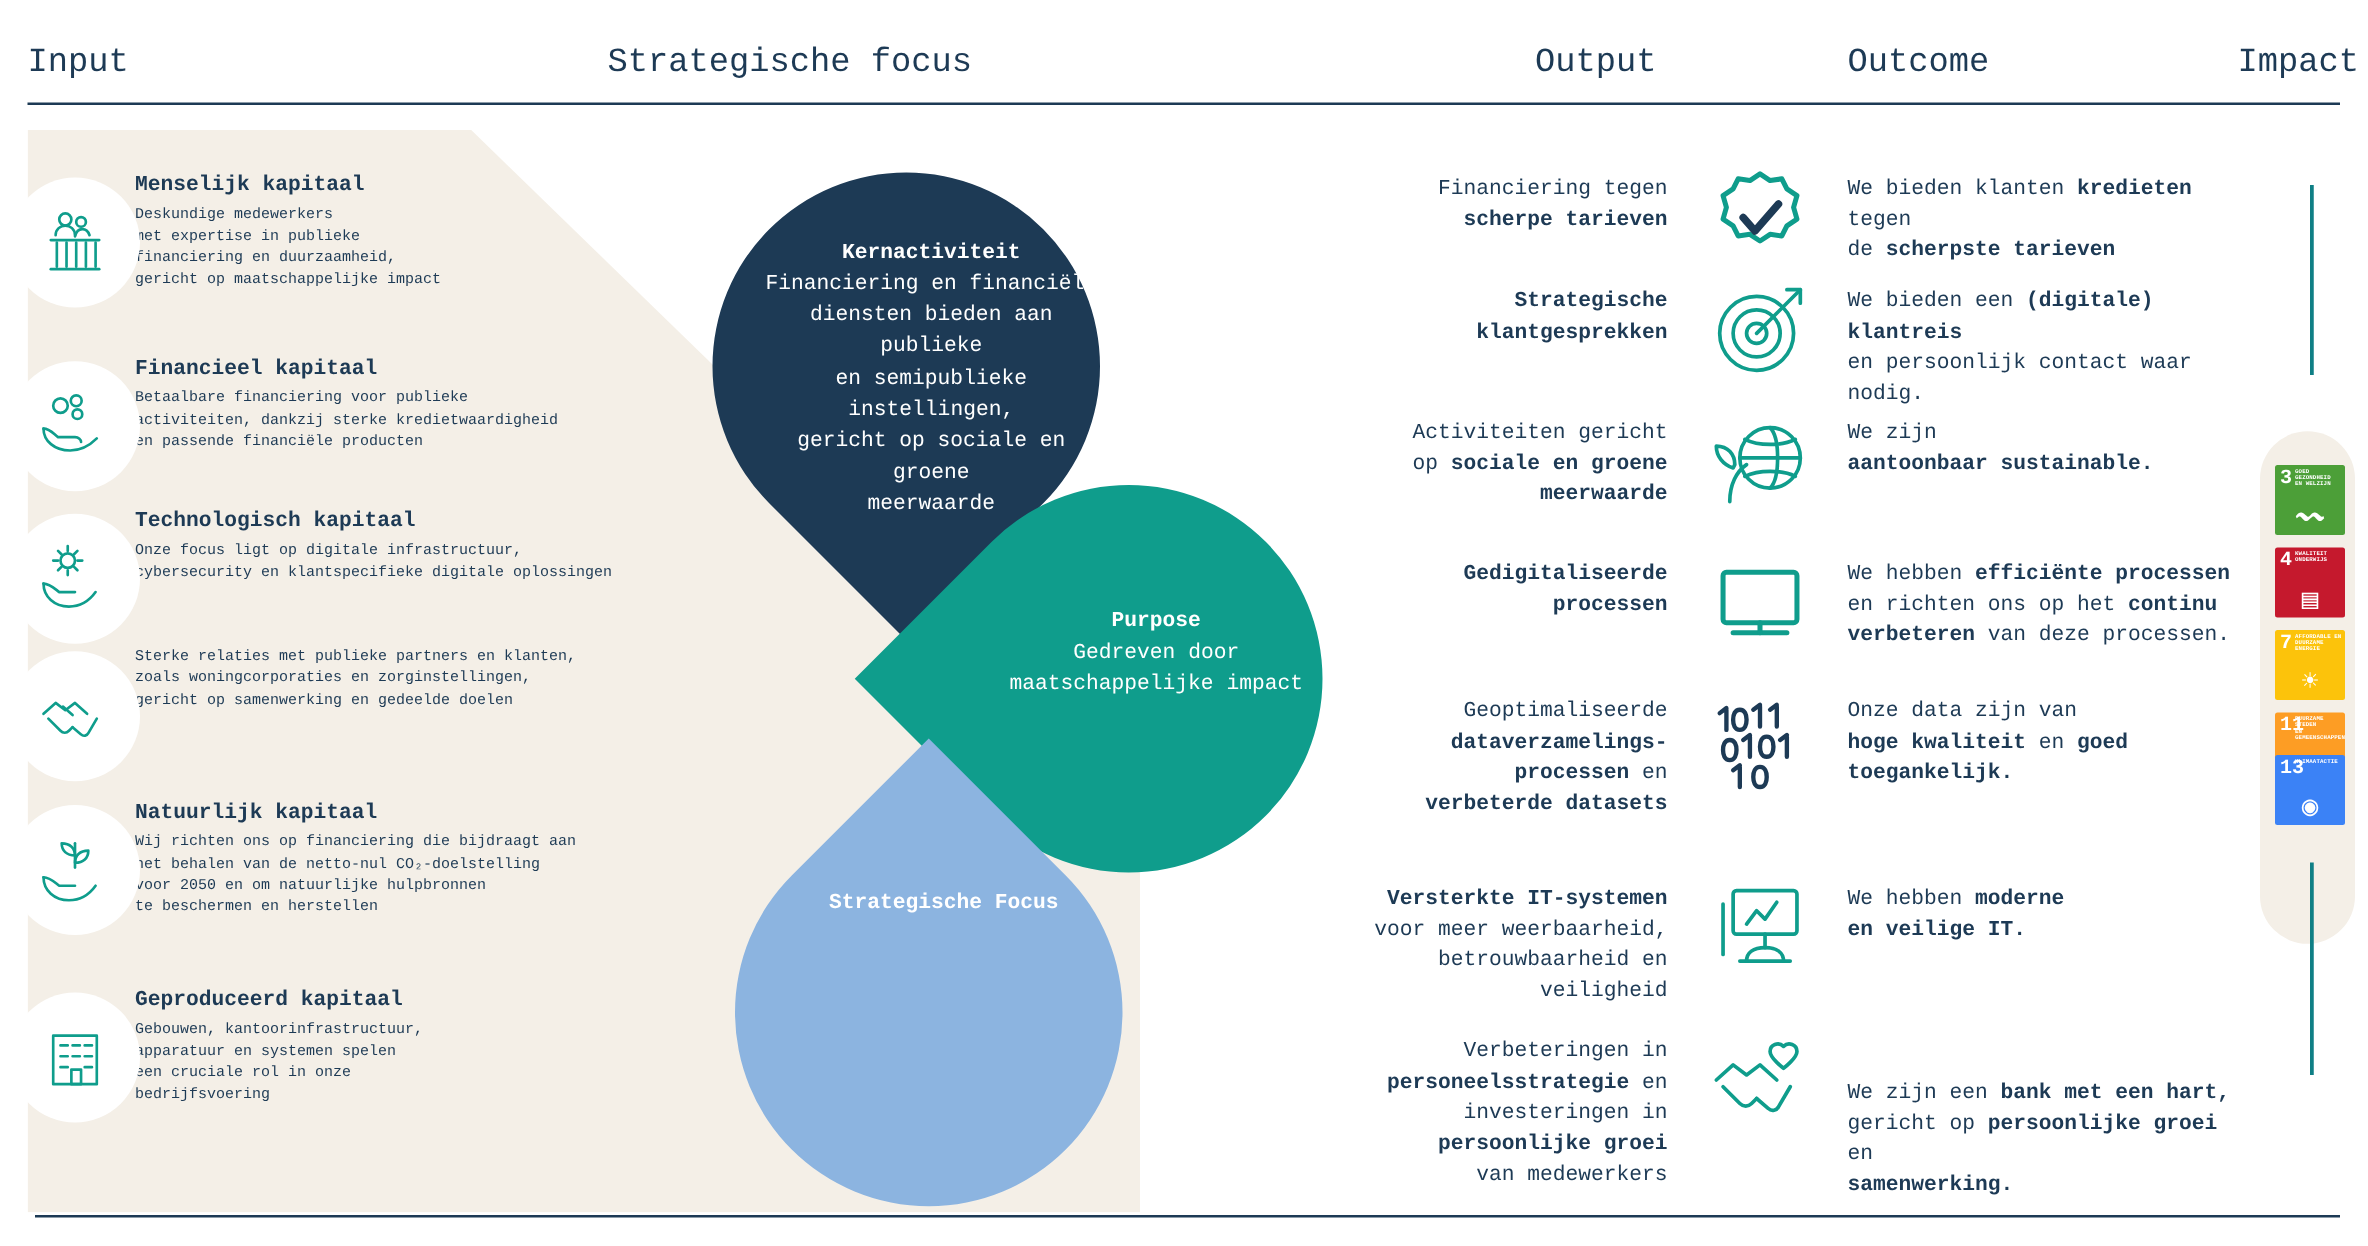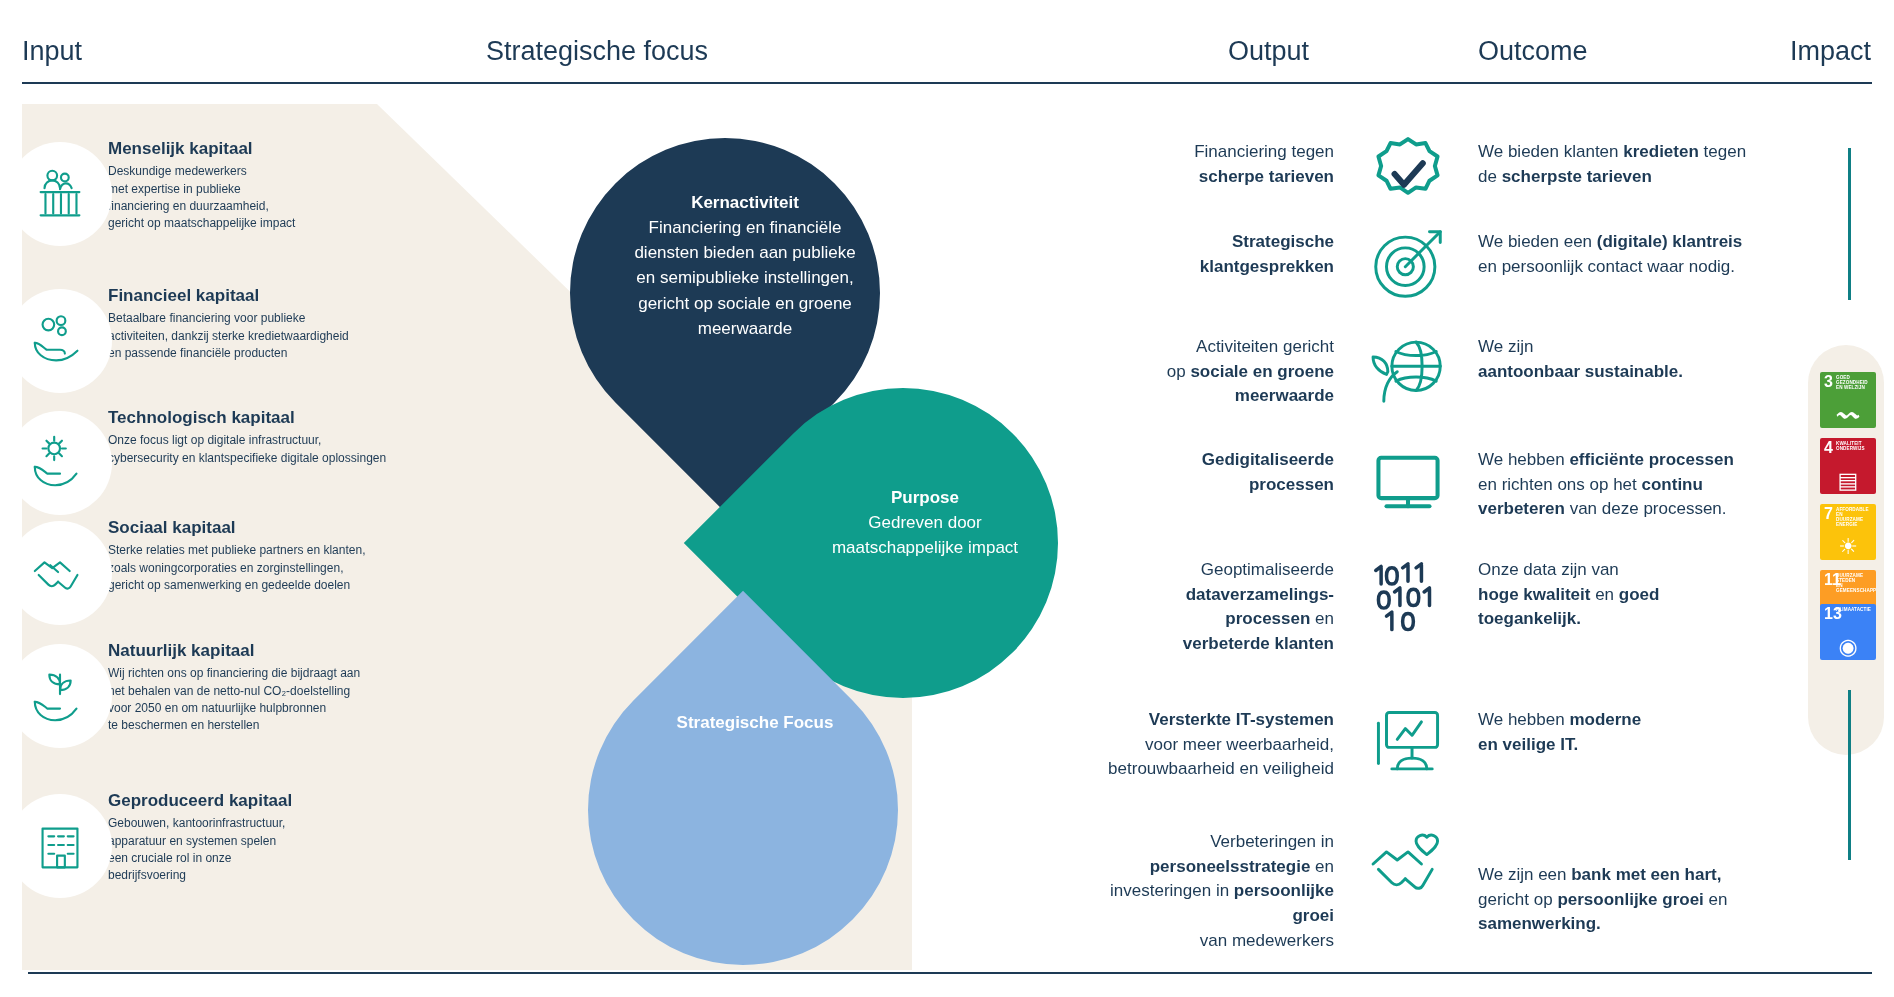--- a/index.html
+++ b/index.html
@@ -6,21 +6,21 @@
   html, body { margin: 0; padding: 0; }
   body {
     width: 1894px;
     height: 997px;
     background: #ffffff;
     font-family: "Liberation Sans", sans-serif;
     color: #1d3a55;
     overflow: hidden;
     position: relative;
   }
-  .stage { position: relative; width: 1559px; height: 997px; }
+  .stage { position: relative; width: 1559px; height: 997px; font-family: Liberation Mono, monospace; }
 
   
   .col-head {
     position: absolute;
     font-size: 27px;
     color: #1d3a55;
     font-weight: 400;
     white-space: nowrap;
   }
   .hdr-rule {
@@ -214,21 +214,20 @@
       <div class="in-row" style="left: 60px; top: 517px;">
         <div class="in-circle" style="top: 4px;">
           <svg width="62" height="62" viewBox="0 0 64 64" fill="none" stroke="#0f9d8c" stroke-width="2.2" stroke-linecap="round" stroke-linejoin="round">
       <path d="M6 30l10-9 8 6 8-6 10 9"></path>
       <path d="M10 34l10 10c2 2 5 2 7 0l3-3"></path>
       <path d="M30 41l7 6c2 2 5 1 6-1l7-12"></path>
       <path d="M22 24l8 7"></path>
           </svg>
         </div>
         <div style="margin-left: 48px;">
-          <div class="in-title">Sociaal kapitaal</div>
           <div class="in-body">Sterke relaties met publieke partners en klanten,
 zoals woningcorporaties en zorginstellingen,
 gericht op samenwerking en gedeelde doelen</div>
         </div>
       </div>
       <div class="in-row" style="left: 60px; top: 640px;">
         <div class="in-circle" style="top: 4px;">
           <svg width="62" height="62" viewBox="0 0 64 64" fill="none" stroke="#0f9d8c" stroke-width="2.2" stroke-linecap="round" stroke-linejoin="round">
       <path d="M32 10v20"></path>
       <path d="M32 20c-7 0-11-4-11-10 7 0 11 4 11 10z"></path>
@@ -324,21 +323,21 @@
         <div class="out-icon" style="left: 1360px; top: -14px;">
           <svg width="86" height="86" viewBox="0 0 64 64" fill="none" stroke="#0f9d8c" stroke-width="2.2" stroke-linecap="round" stroke-linejoin="round">
       <rect x="10" y="14" width="44" height="30" rx="2" stroke-width="3"></rect>
       <path d="M16 50h32" stroke-width="3"></path>
             <path d="M32 44v6" stroke-width="3"></path>
           </svg>
         </div>
         <div class="outcome-text" style="left: 1478px; top: 0px;">We hebben <b>efficiënte processen</b><br>en richten ons op het <b>continu<br>verbeteren</b> van deze processen.</div>
       </div>
       <div class="out-row" style="left: 0px; top: 558px;">
-        <div class="out-text" style="left: 1066px; top: 0px;">Geoptimaliseerde<br><b>dataverzamelings-<br>processen</b> en<br><b>verbeterde klanten</b></div>
+        <div class="out-text" style="left: 1066px; top: 0px;">Geoptimaliseerde<br><b>dataverzamelings-<br>processen</b> en<br><b>verbeterde datasets</b></div>
         <div class="out-icon" style="left: 1360px; top: -14px;">
           <svg width="86" height="86" viewBox="0 0 64 64" fill="none" stroke="#0f9d8c" stroke-width="2.2" stroke-linecap="round" stroke-linejoin="round">
       <g stroke="#1d3a55" stroke-width="2.6">
       <path d="M12 14v12M8 16l4-3M20 14c3 0 4 3 4 6s-1 6-4 6-4-3-4-6 1-6 4-6z"></path>
       <path d="M32 12v12M28 14l4-3M42 12v12M38 14l4-3"></path>
       <path d="M14 32c3 0 4 3 4 6s-1 6-4 6-4-3-4-6 1-6 4-6z"></path>
       <path d="M26 30v12M22 32l4-3"></path>
       <path d="M36 30c3 0 4 3 4 6s-1 6-4 6-4-3-4-6 1-6 4-6z"></path>
       <path d="M48 30v12M44 32l4-3"></path>
       <path d="M20 48v12M16 50l4-3M32 48c3 0 4 3 4 6s-1 6-4 6-4-3-4-6 1-6 4-6z"></path>

